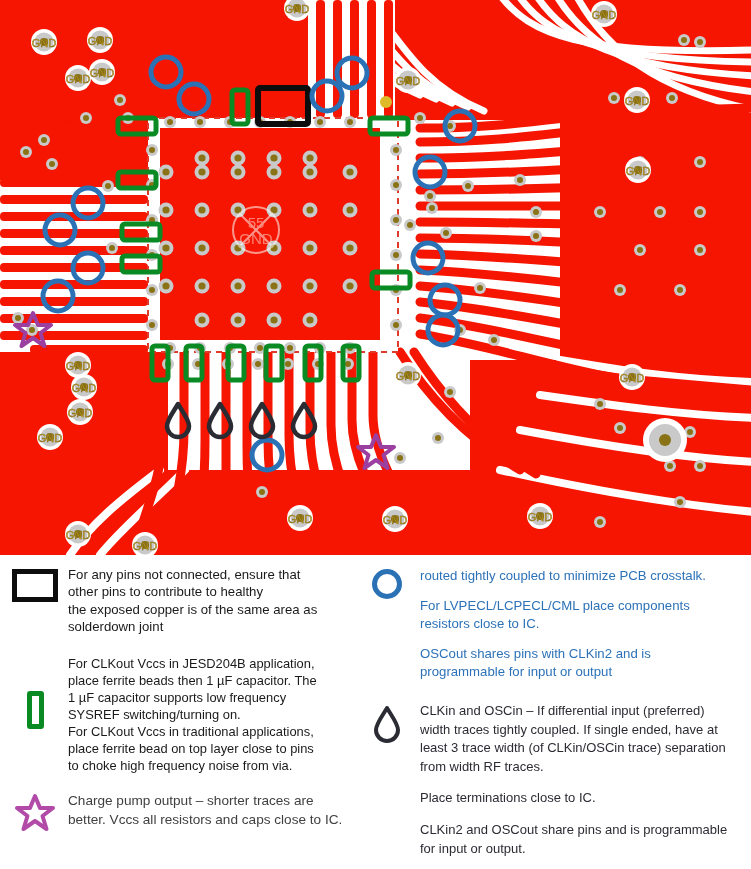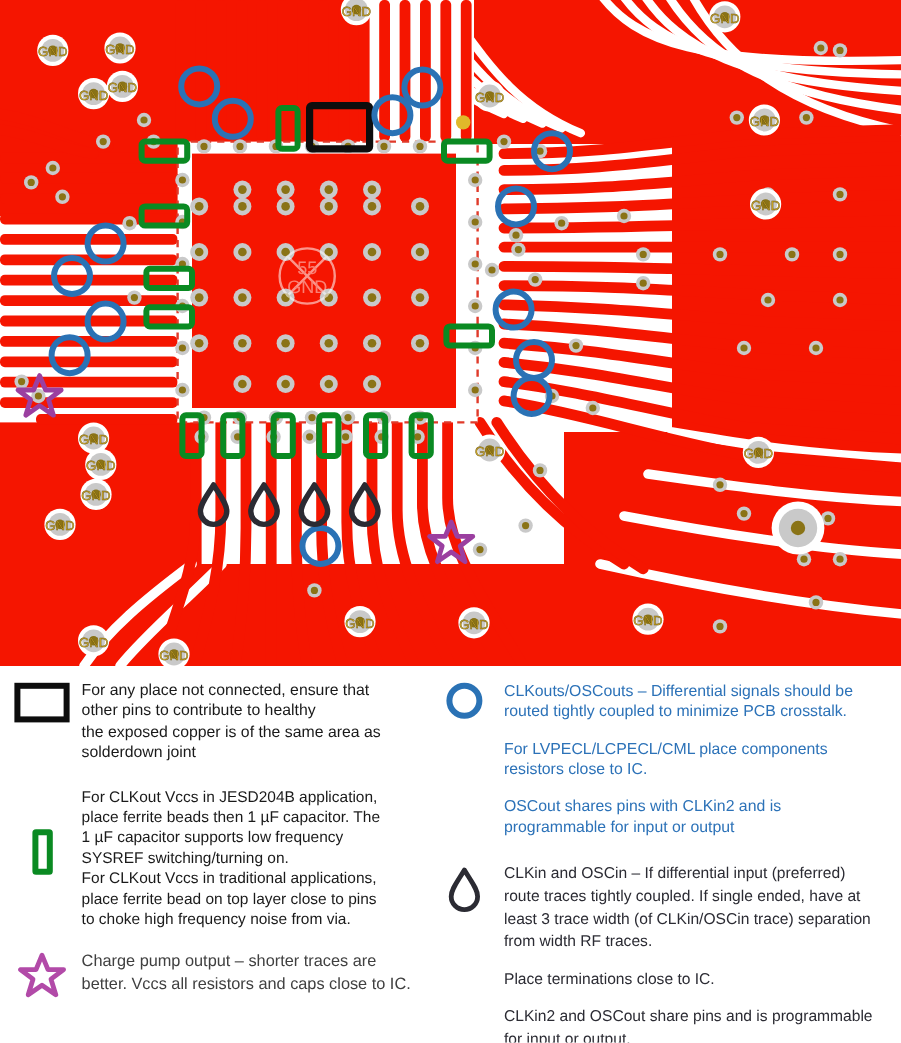--- a/index.html
+++ b/index.html
@@ -518,21 +518,21 @@
 
   <div id="legend">
 
     <div class="legend-col left">
 
       <div class="entry" style="padding-top:11px; min-height:84px;">
         <div class="entry-icon" style="top:14px;">
           <div class="ic-blackrect"></div>
         </div>
         <div class="entry-text">
-          <p class="txt">For any place not connected, ensure that</p>
+          <p class="txt">For any pins not connected, ensure that</p>
           <p class="txt">other pins to contribute to healthy</p>
           <p class="txt">the exposed copper is of the same area as</p>
           <p class="txt">solderdown joint</p>
         </div>
       </div>
 
       <div class="entry" style="padding-top:16px; min-height:130px;">
         <div class="entry-icon" style="top:52px;">
           <div class="ic-greenrect"></div>
         </div>
@@ -561,40 +561,39 @@
 
     </div>
 
     <div class="legend-col right">
 
       <div class="entry" style="padding-top:12px; min-height:122px;">
         <div class="entry-icon" style="top:14px;">
           <div class="ic-bluecircle"></div>
         </div>
         <div class="entry-text">
-          <p class="txt blue">CLKouts/OSCouts – Differential signals should be</p>
           <p class="txt blue">routed tightly coupled to minimize PCB crosstalk.</p>
           <div class="gap"></div>
           <p class="txt blue">For LVPECL/LCPECL/CML place components</p>
           <p class="txt blue">resistors close to IC.</p>
           <div class="gap"></div>
           <p class="txt blue">OSCout shares pins with CLKin2 and is</p>
           <p class="txt blue">programmable for input or output</p>
         </div>
       </div>
 
       <div class="entry" style="padding-top:22px;">
         <div class="entry-icon" style="top:24px;">
           <svg width="34" height="40" viewBox="-17 -20 34 40">
             <path d="M0,-16 C6,-6 11,0 11,6 A11,11 0 1 1 -11,6 C-11,0 -6,-6 0,-16 Z" fill="none" stroke="#2b2b33" stroke-width="4" stroke-linejoin="round"></path>
           </svg>
         </div>
         <div class="entry-text">
           <p class="txt dark">CLKin and OSCin – If differential input (preferred)</p>
-          <p class="txt dark">route traces tightly coupled. If single ended, have at</p>
+          <p class="txt dark">width traces tightly coupled. If single ended, have at</p>
           <p class="txt dark">least 3 trace width (of CLKin/OSCin trace) separation</p>
           <p class="txt dark">from width RF traces.</p>
           <div class="gap"></div>
           <p class="txt dark">Place terminations close to IC.</p>
           <div class="gap"></div>
           <p class="txt dark">CLKin2 and OSCout share pins and is programmable</p>
           <p class="txt dark">for input or output.</p>
         </div>
       </div>
 

